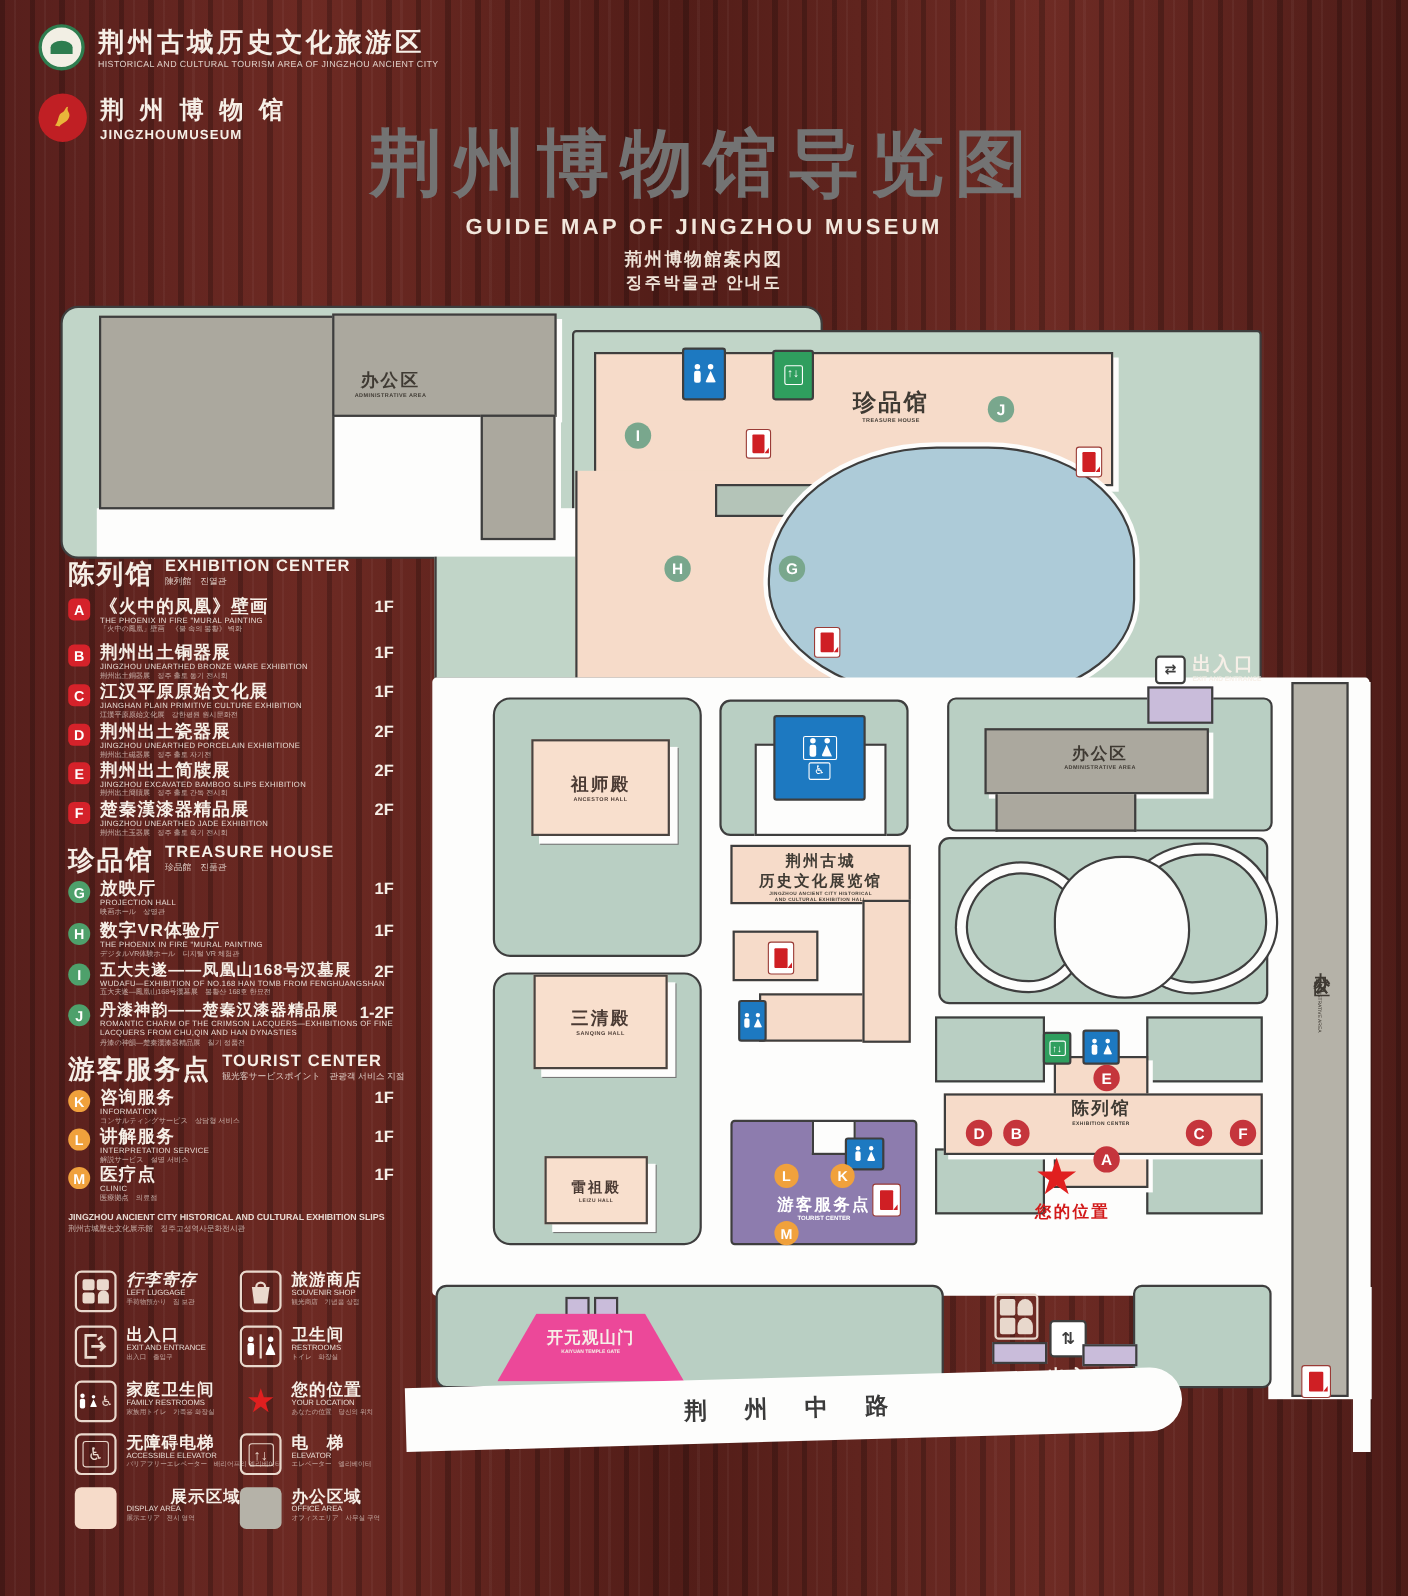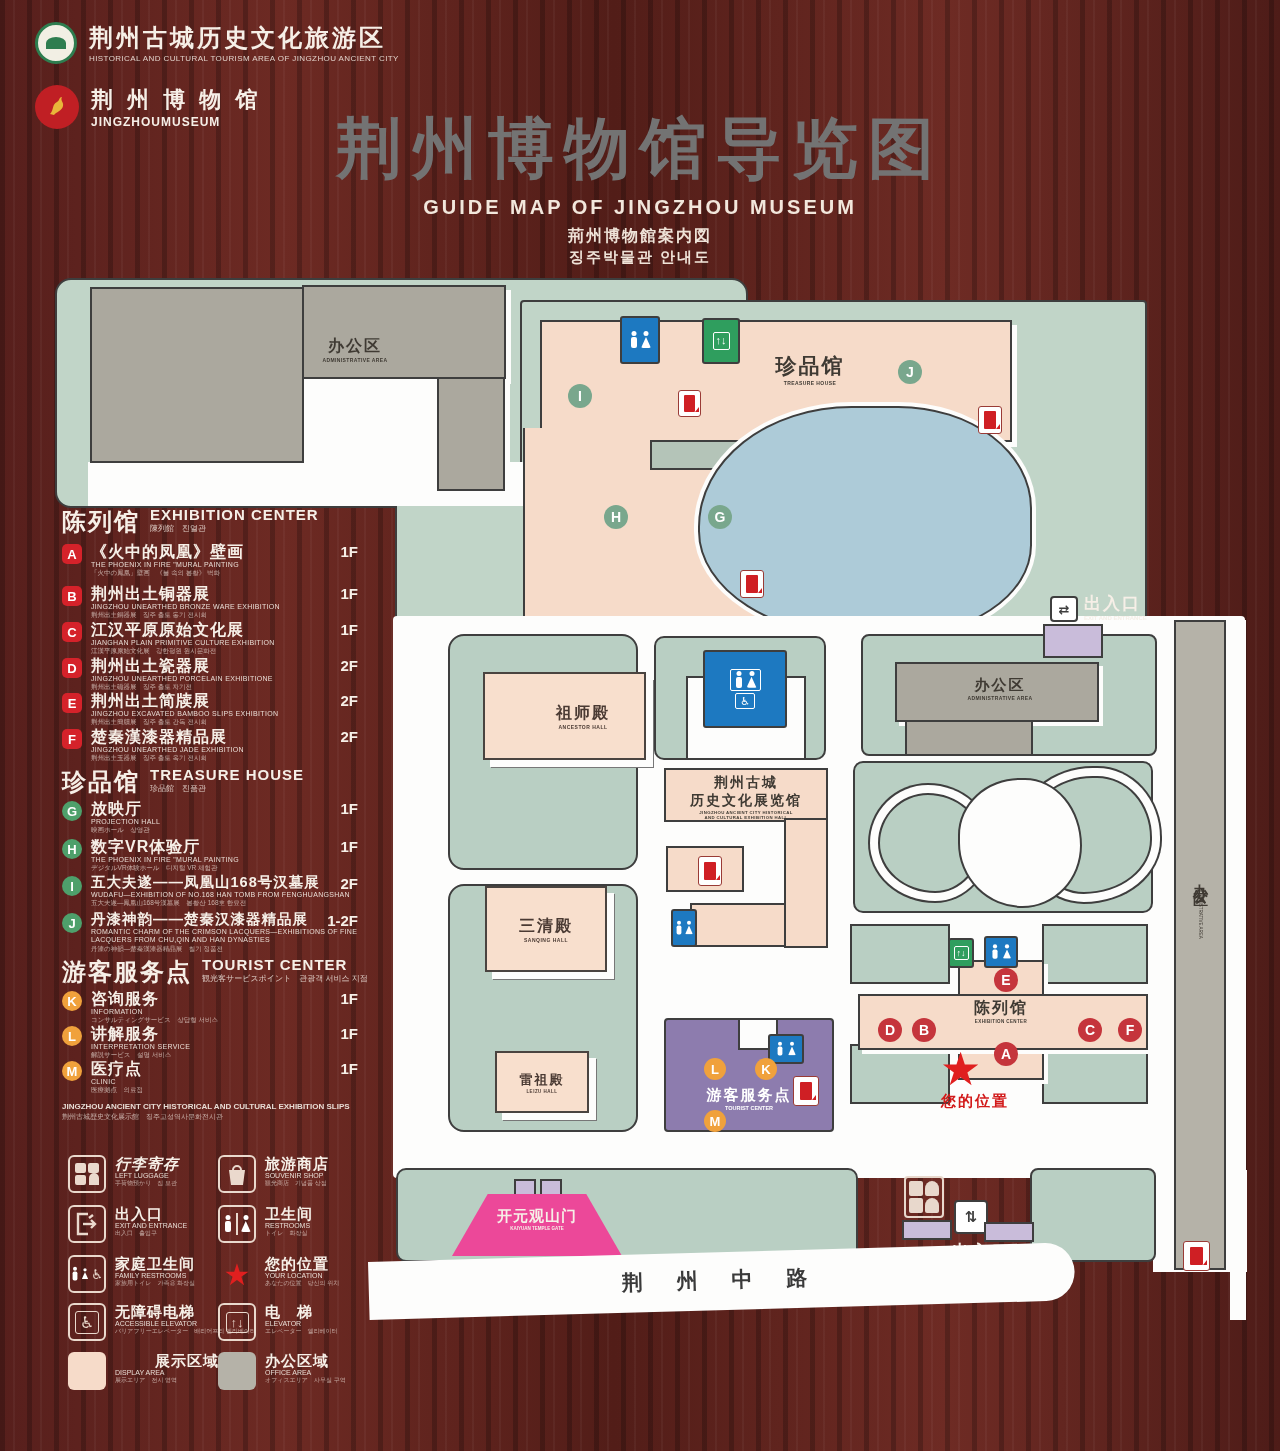--- a/index.html
+++ b/index.html
@@ -145,21 +145,21 @@
 <div class="fire" style="left:978px;top:406px;width:24px;height:28px;">
     <i></i>
   </div>
 
 <div class="abs whiteb r4" style="left:393px;top:616px;width:852px;height:562px;"></div>
 <div class="abs whiteb" style="left:1153px;top:1170px;width:94px;height:102px;"></div>
 <div class="abs whiteb" style="left:1230px;top:620px;width:16px;height:700px;"></div>
 
 <div class="blk green r16" style="left:448px;top:634px;width:190px;height:236px;"></div>
 <div class="blk green r16" style="left:448px;top:884px;width:190px;height:248px;"></div>
-<div class="hall" style="left:483px;top:672px;width:122px;height:84px;position:absolute;padding-left:37px;">
+<div class="hall" style="left:483px;top:672px;width:122px;height:84px;position:absolute;">
   <span class="cn">祖师殿</span>
     <span class="en">ANCESTOR HALL</span>
 </div>
 <div class="hall" style="left:485px;top:886px;width:118px;height:82px;position:absolute;">
   <span class="cn">三清殿</span>
     <span class="en">SANQING HALL</span>
 </div>
 <div class="hall" style="left:495px;top:1051px;width:90px;height:58px;position:absolute;">
   <span class="cn" style="font-size:13px;">雷祖殿</span>
     <span class="en" style="font-size:4.5px;">LEIZU HALL</span>

